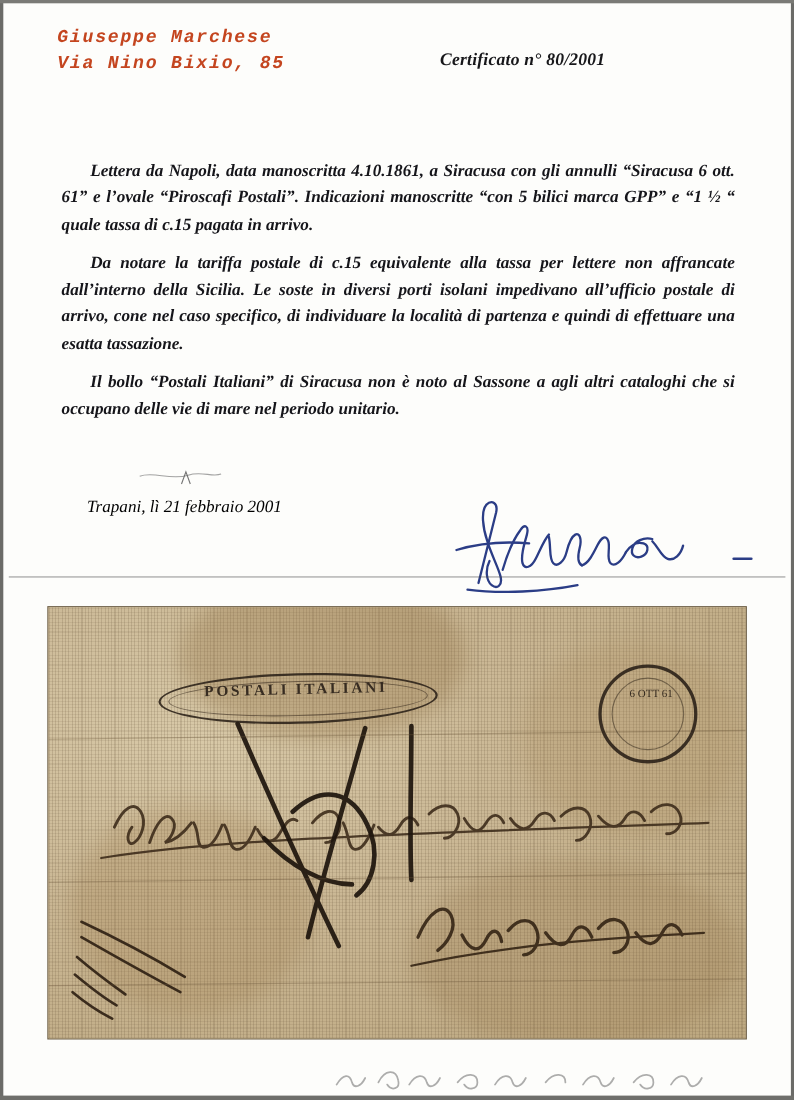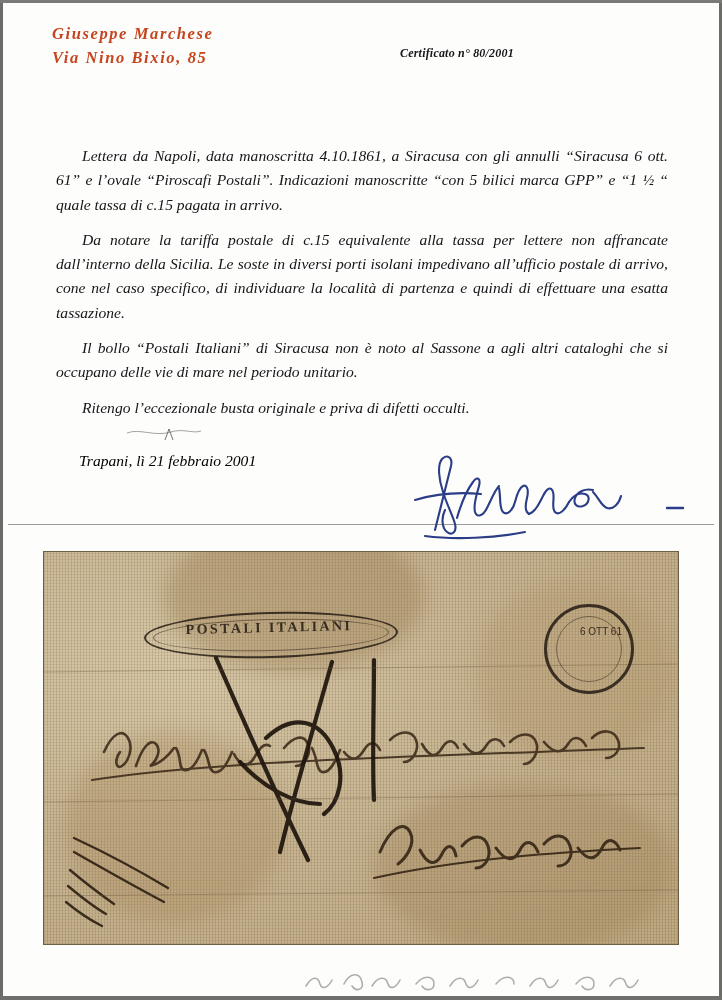--- a/index.html
+++ b/index.html
@@ -42,59 +42,60 @@
     background: #6f6f6b;
   }
 
   
   .letterhead {
     position: absolute;
     top: 22px;
     left: 52px;
     width: 300px;
     color: #c4451f;
-    font-family: Liberation Serif, serif;
+    font-family: Liberation Mono, monospace;
     font-weight: bold;
     font-style: italic;
     font-size: 16.5px;
     letter-spacing: 1.6px;
     line-height: 24px;
   }
   .letterhead div {
     white-space: nowrap;
   }
 
   .certificate-no {
     position: absolute;
     top: 46px;
     left: 400px;
     font-family: "Liberation Serif", serif;
     font-weight: bold;
     font-style: italic;
-    font-size: 12px;
+    font-size: 16px;
     color: #17171a;
     letter-spacing: 0.2px;
     white-space: nowrap;
   }
 
   
   .body-text {
     position: absolute;
     top: 144px;
     left: 56px;
     width: 612px;
     font-style: italic;
     font-size: 15.6px;
     line-height: 24.3px;
     color: #15151a;
     text-align: justify;
   }
   .body-text p {
     margin: 0 0 12px 0;
     text-indent: 26px;
+    font-weight: bold;
   }
   .body-text p.no-gap {
     margin-bottom: 11px;
   }
 
   .place-date {
     position: absolute;
     top: 452px;
     left: 56px;
     font-style: italic;
@@ -215,22 +216,22 @@
     inset: 9px;
     border: 1.5px solid #2d2318;
     border-radius: 50%;
     opacity: .6;
   }
   .circle-date {
     position: absolute;
     top: 74px;
     right: 56px;
     width: 60px;
-    text-align: right;
-    font-family: Liberation Sans, sans-serif;
+    text-align: center;
+    font-family: Liberation Serif, serif;
     font-size: 10px;
     line-height: 11px;
     color: #241b13;
     opacity: .9;
   }
 
   .ink-svg { position: absolute; inset: 0; }
 
   .caption-bottom {
     position: absolute;
@@ -255,21 +256,20 @@
     <div>Giuseppe Marchese</div>
     <div>Via Nino Bixio, 85</div>
   </div>
 
   <div class="certificate-no">Certificato n° 80/2001</div>
 
   <div class="body-text">
     <p class="no-gap">Lettera da Napoli, data manoscritta 4.10.1861, a Siracusa con gli annulli “Siracusa 6 ott. 61” e l’ovale “Piroscafi Postali”. Indicazioni manoscritte “con 5 bilici marca GPP” e “1 ½ “ quale tassa di c.15 pagata in arrivo.</p>
     <p class="no-gap">Da notare la tariffa postale di c.15 equivalente alla tassa per lettere non affrancate dall’interno della Sicilia. Le soste in diversi porti isolani impedivano all’ufficio postale di arrivo, cone nel caso specifico, di individuare la località di partenza e quindi di effettuare una esatta tassazione.</p>
     <p class="no-gap">Il bollo “Postali Italiani” di Siracusa non è noto al Sassone a agli altri cataloghi che si occupano delle vie di mare nel periodo unitario.</p>
-    <p>Ritengo l’eccezionale busta originale e priva di difetti occulti.</p>
   </div>
 
   <svg class="pencil-mark" viewBox="0 0 78 18">
     <path d="M2,9 C14,4 30,13 46,8 C58,4 68,10 76,7" stroke="#8c8c8c" stroke-width="1" fill="none" opacity=".8"></path>
     <path d="M40,16 L44,5 L48,16" stroke="#5a5a5a" stroke-width="1" fill="none" opacity=".85"></path>
   </svg>
 
   <div class="place-date">Trapani, lì 21 febbraio 2001</div>
 
   <svg class="signature" viewBox="0 0 290 90">

